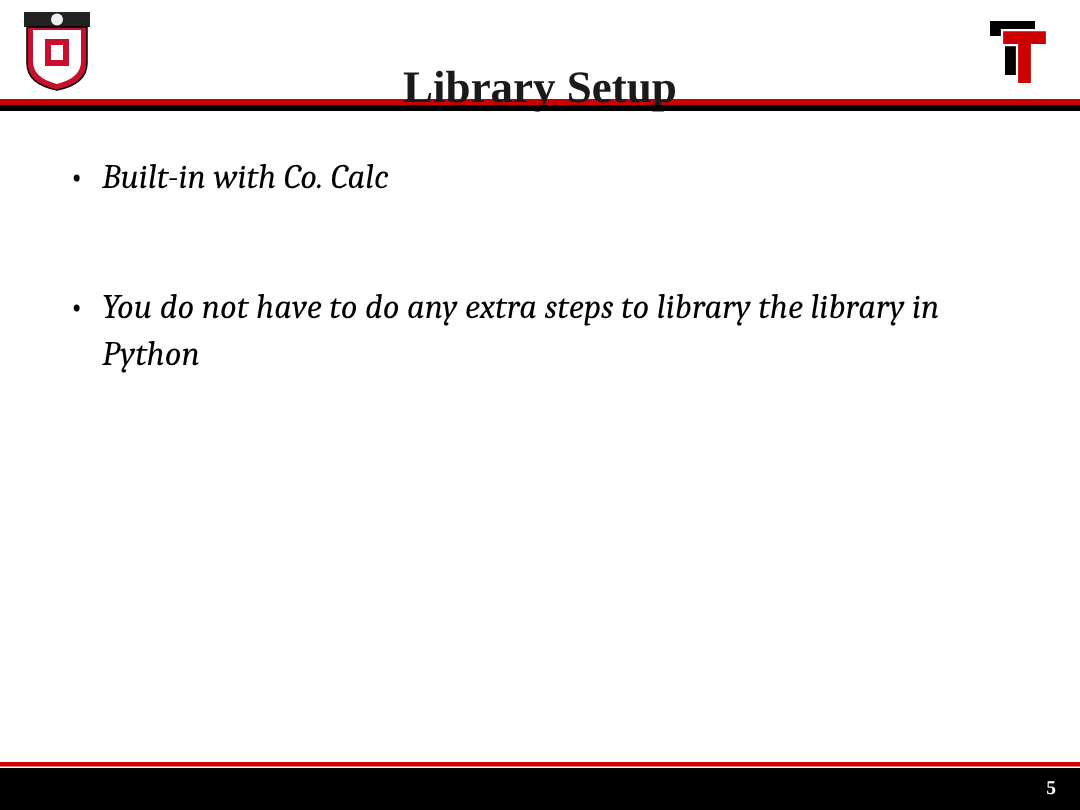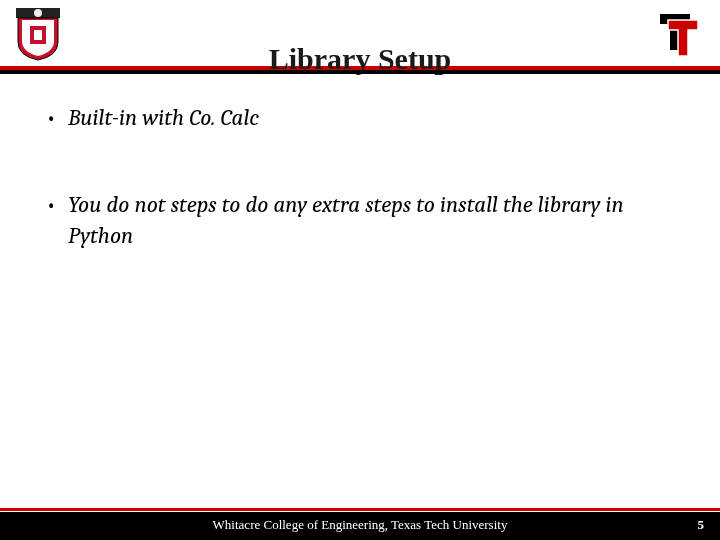--- a/index.html
+++ b/index.html
@@ -133,22 +133,21 @@
 <div class="content">
   <div class="bullet-block">
     <div class="bullet-row">
       <div class="bullet-dot">•</div>
       <div class="bullet-text">Built-in with Co. Calc</div>
     </div>
   </div>
   <div class="bullet-block">
     <div class="bullet-row">
       <div class="bullet-dot">•</div>
-      <div class="bullet-text">You do not steps to do any extra steps to install the library in Python</div>
+      <div class="bullet-text">You do not have to do any extra steps to library the library in Python</div>
     </div>
   </div>
 </div>
 
 <div class="footer">
   <div class="footer-divider"></div>
-  <div class="footer-text">Whitacre College of Engineering, Texas Tech University</div>
   <div class="footer-page">5</div>
 </div>
 
 </body></html>

